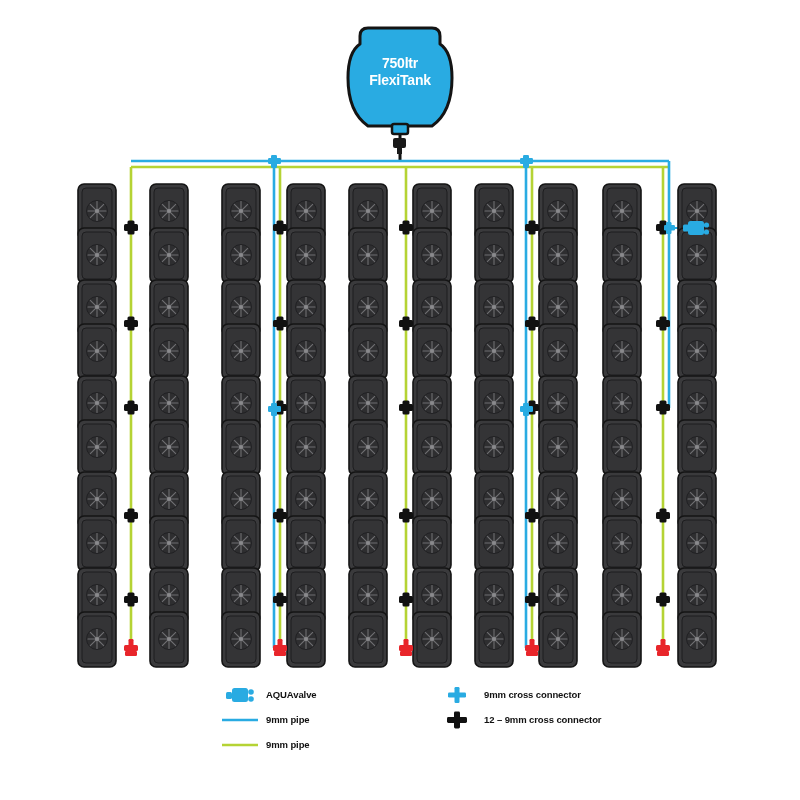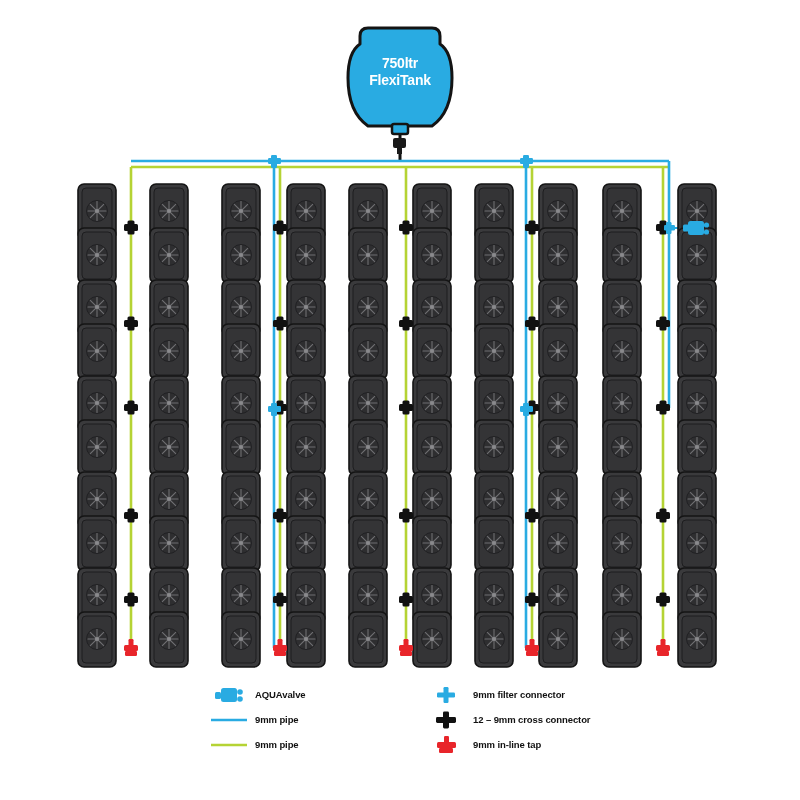--- a/index.html
+++ b/index.html
@@ -34,21 +34,21 @@
     text-align: center;
     color: #ffffff;
     font-weight: bold;
     font-size: 14px;
     line-height: 17px;
     letter-spacing: -0.2px;
     pointer-events: none;
   }
   .legend {
     position: absolute;
-    left: 203px;
+    left: 214px;
     top: 682px;
     width: 420px;
     height: 100px;
   }
   .legend-col {
     position: absolute;
     top: 0;
     width: 210px;
   }
   .legend-col.left { left: 0; }
@@ -408,40 +408,30 @@
     <div class="legend-col right">
 
 
       <div class="legend-row">
         <div class="legend-sym">
           <svg width="52" height="22" viewBox="0 0 52 22">
             <rect x="16" y="8.5" width="18" height="5" rx="1.2" fill="#29abe2"></rect>
             <rect x="22.5" y="3" width="5" height="16" rx="1.2" fill="#29abe2"></rect>
           </svg>
         </div>
-        <div class="legend-text">9mm filter connector</div>
+        <div class="legend-text">9mm cross connector</div>
       </div>
 
       <div class="legend-row">
         <div class="legend-sym">
           <svg width="52" height="22" viewBox="0 0 52 22">
             <rect x="15" y="8" width="20" height="6" rx="1.4" fill="#111111"></rect>
             <rect x="22" y="2.5" width="6" height="17" rx="1.4" fill="#111111"></rect>
           </svg>
         </div>
         <div class="legend-text">12 – 9mm cross connector</div>
       </div>
 
-      <div class="legend-row">
-        <div class="legend-sym">
-          <svg width="52" height="22" viewBox="0 0 52 22">
-            <rect x="16" y="8" width="19" height="6" rx="1.5" fill="#e8252a"></rect>
-            <rect x="23" y="2" width="5" height="7" rx="1.2" fill="#e8252a"></rect>
-            <rect x="18" y="14" width="14" height="5" rx="1.2" fill="#e8252a"></rect>
-          </svg>
-        </div>
-        <div class="legend-text">9mm in-line tap</div>
-      </div>
 
     </div>
   </div>
 
 </div>
 
 </body></html>

